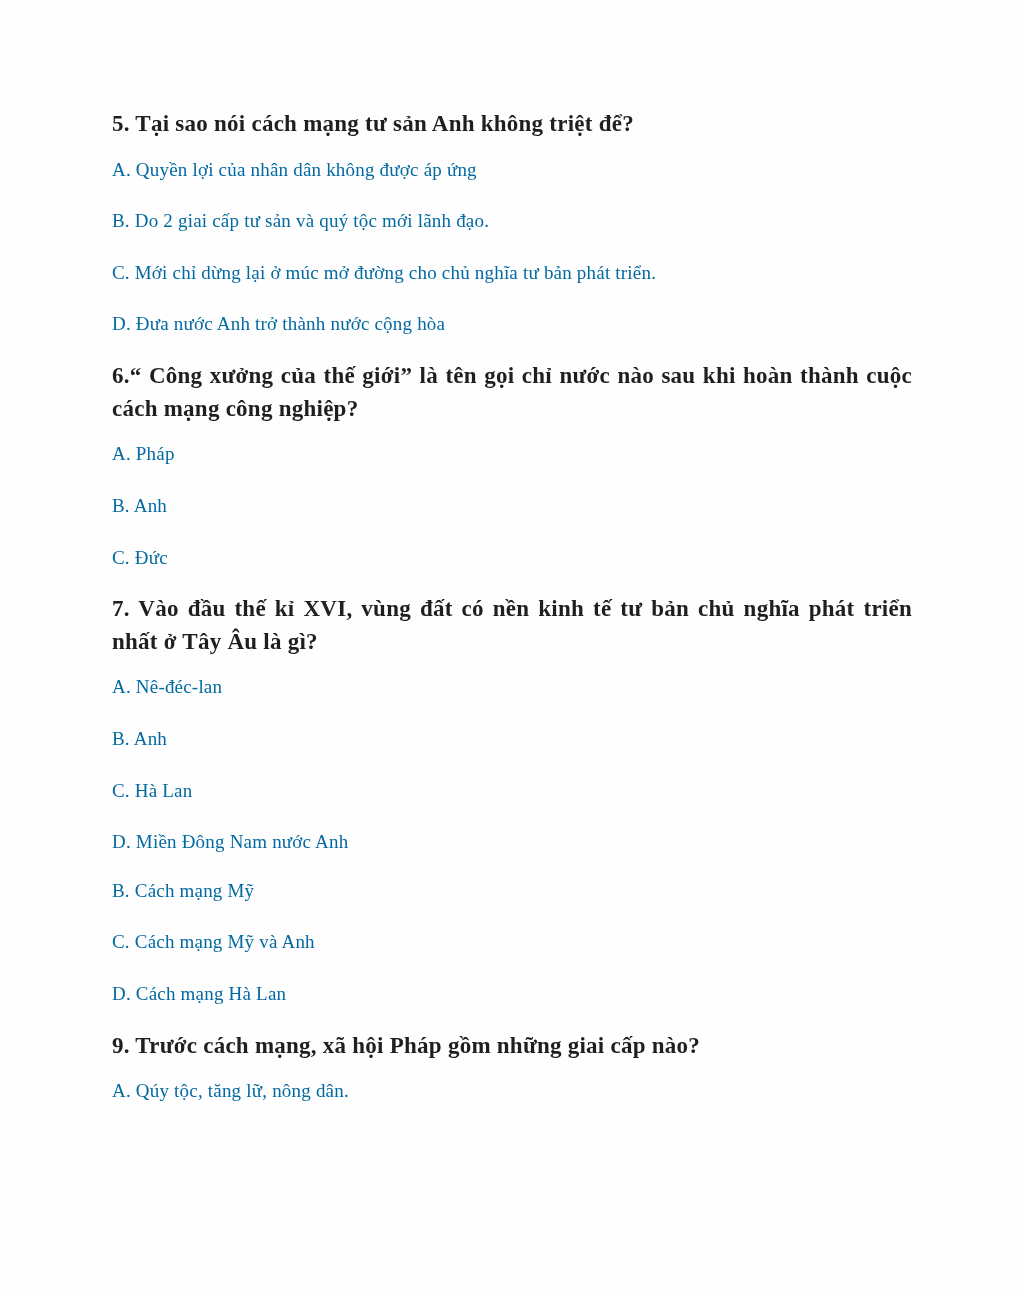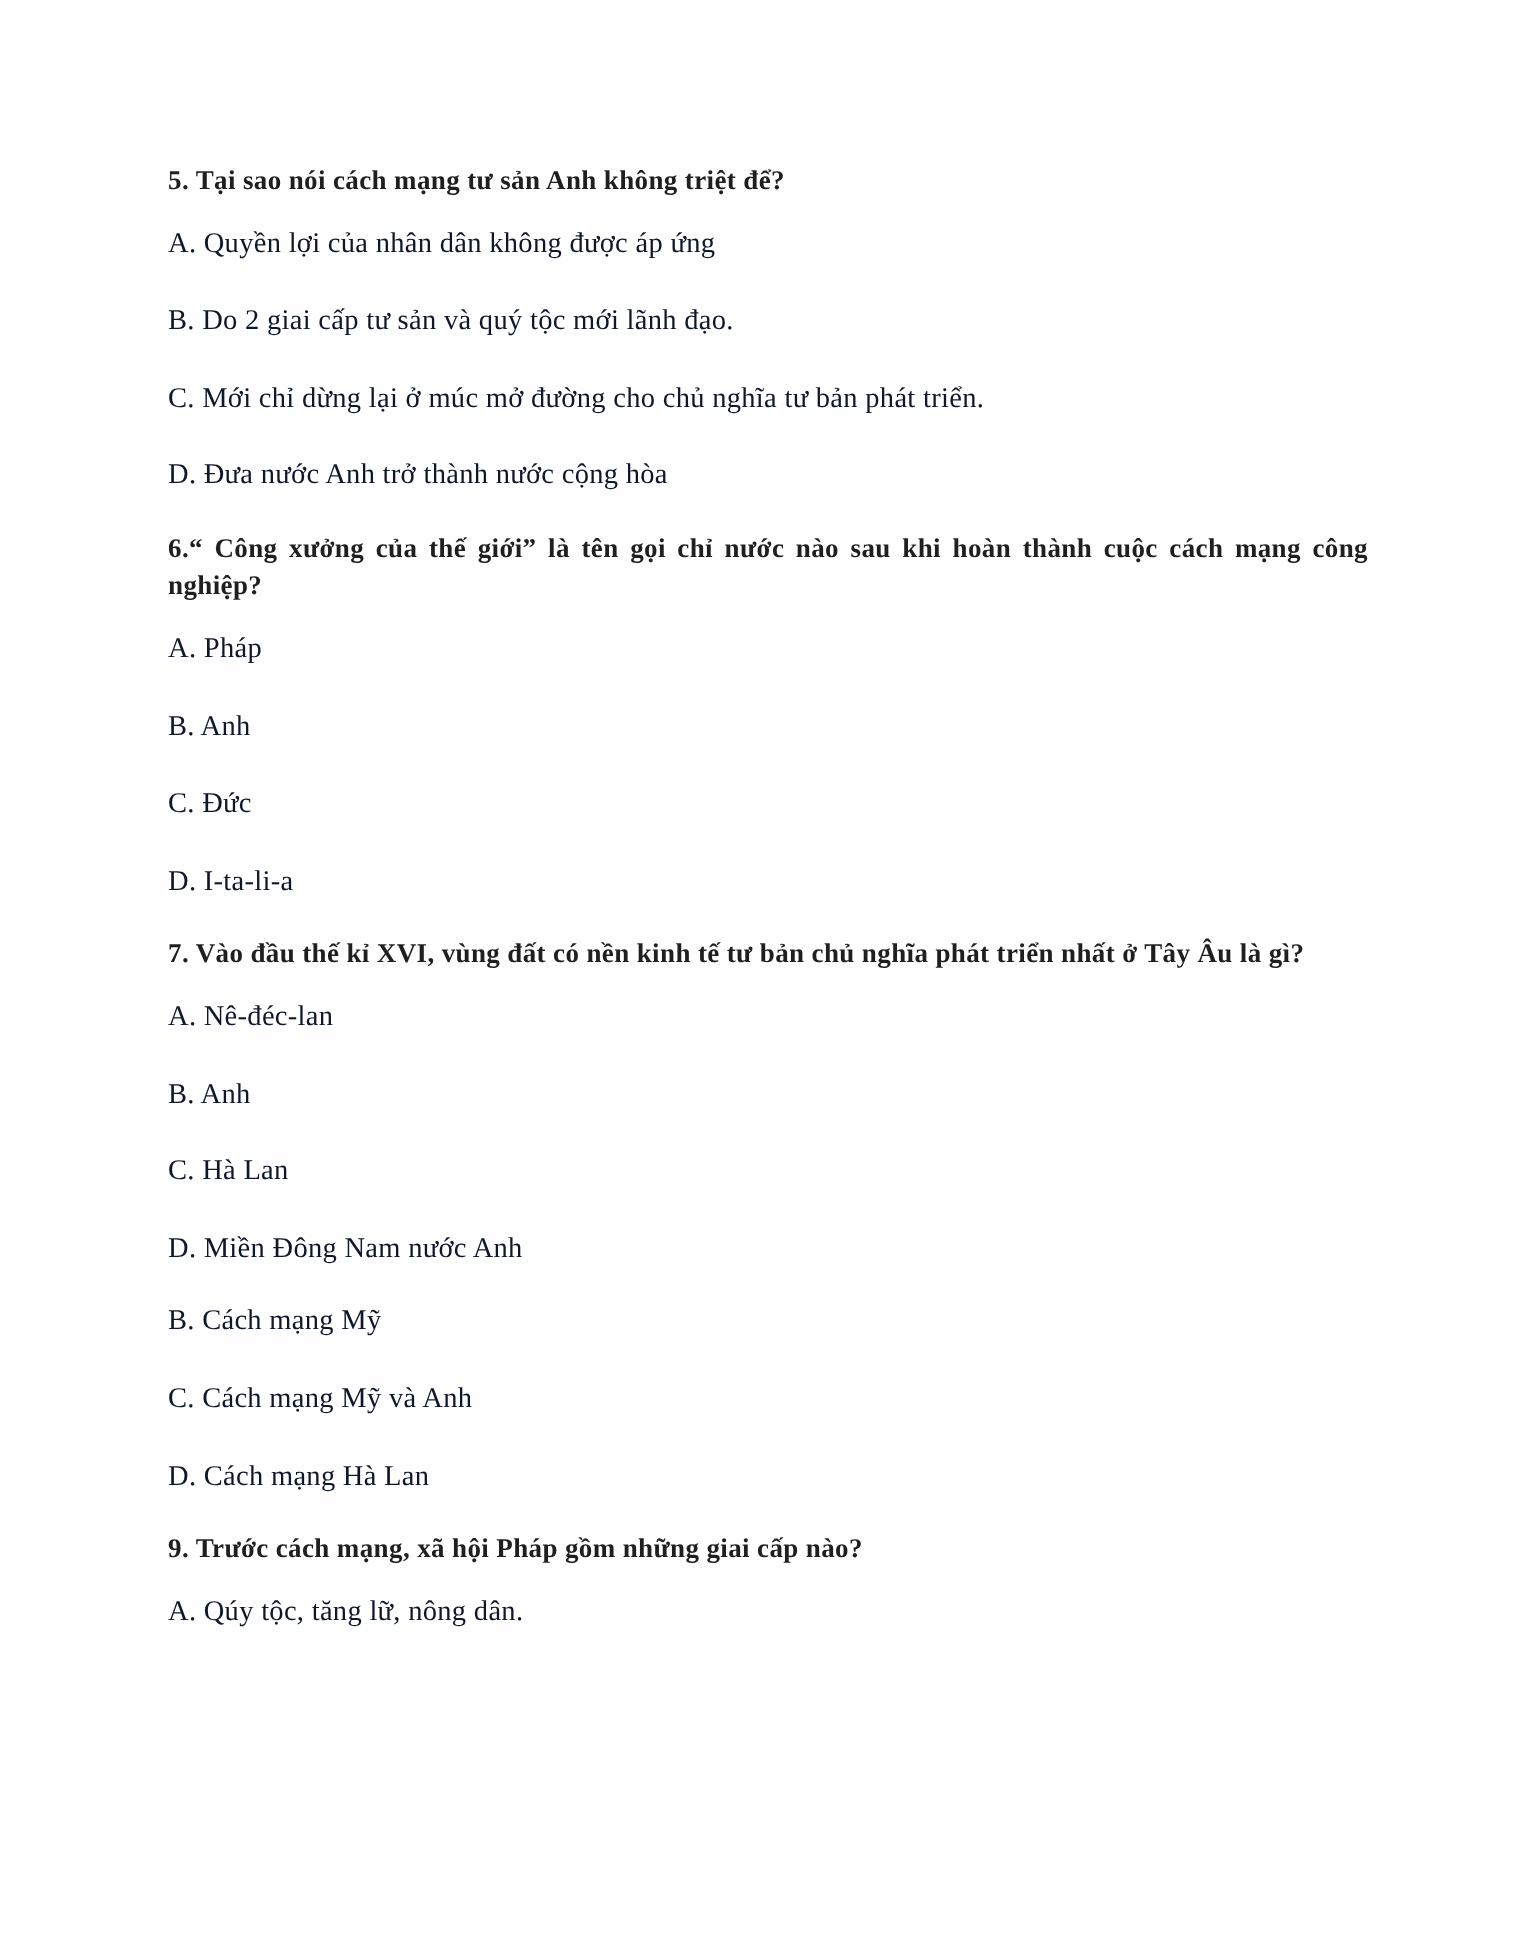--- a/index.html
+++ b/index.html
@@ -25,37 +25,37 @@
     position: absolute;
     left: 112px;
     top: 108px;
     width: 800px;
   }
   .q-block {
     margin-bottom: 0;
   }
   .q-text {
     font-weight: bold;
-    font-size: 18px;
+    font-size: 23px;
     line-height: 1.42;
     letter-spacing: 0.25px;
     color: #1f1f1f;
     margin: 0 0 0 0;
     padding: 0 0 16px 0;
   }
   .q-text.justify {
     text-align: justify;
     text-align-last: left;
     font-family: Liberation Serif, serif;
   }
   .opt {
     font-size: 19px;
     line-height: 1.4;
     letter-spacing: 0.2px;
-    color: #0f172a;
+    color: #0369a1;
     padding: 0 0 25px 0;
     margin: 0;
   }
   .q-block .opt:last-child {
     padding-bottom: 22px;
   }
 </style>
 </head>
 <body>
 
@@ -68,21 +68,20 @@
       <p class="opt">B. Do 2 giai cấp tư sản và quý tộc mới lãnh đạo.</p>
       <p class="opt">C. Mới chỉ dừng lại ở múc mở đường cho chủ nghĩa tư bản phát triển.</p>
       <p class="opt">D. Đưa nước Anh trở thành nước cộng hòa</p>
     </div>
 
     <div class="q-block">
       <p class="q-text justify">6.“ Công xưởng của thế giới” là tên gọi chỉ nước nào sau khi hoàn thành cuộc cách mạng công nghiệp?</p>
       <p class="opt">A. Pháp</p>
       <p class="opt">B. Anh</p>
       <p class="opt">C. Đức</p>
-      <p class="opt">D. I-ta-li-a</p>
     </div>
 
     <div class="q-block">
       <p class="q-text justify">7. Vào đầu thế kỉ XVI, vùng đất có nền kinh tế tư bản chủ nghĩa phát triển nhất ở Tây Âu là gì?</p>
       <p class="opt">A. Nê-đéc-lan</p>
       <p class="opt">B. Anh</p>
       <p class="opt">C. Hà Lan</p>
       <p class="opt">D. Miền Đông Nam nước Anh</p>
     </div>
 

